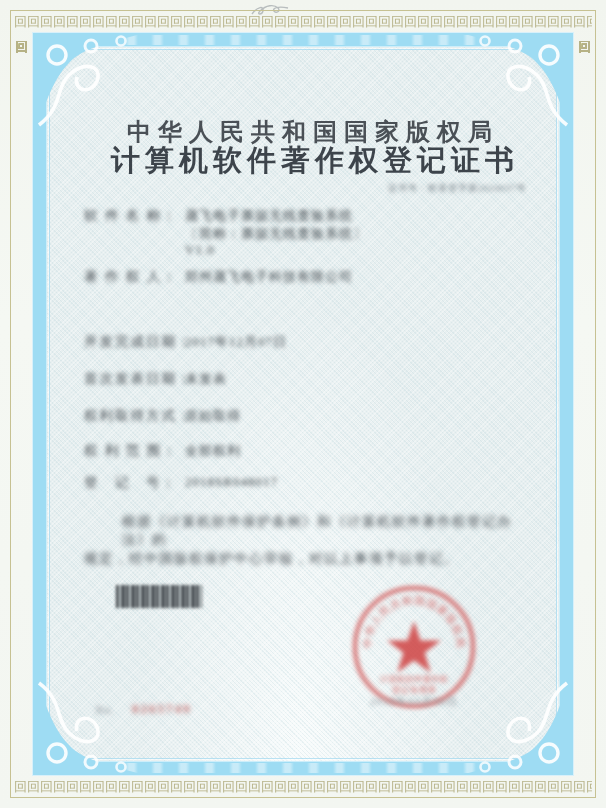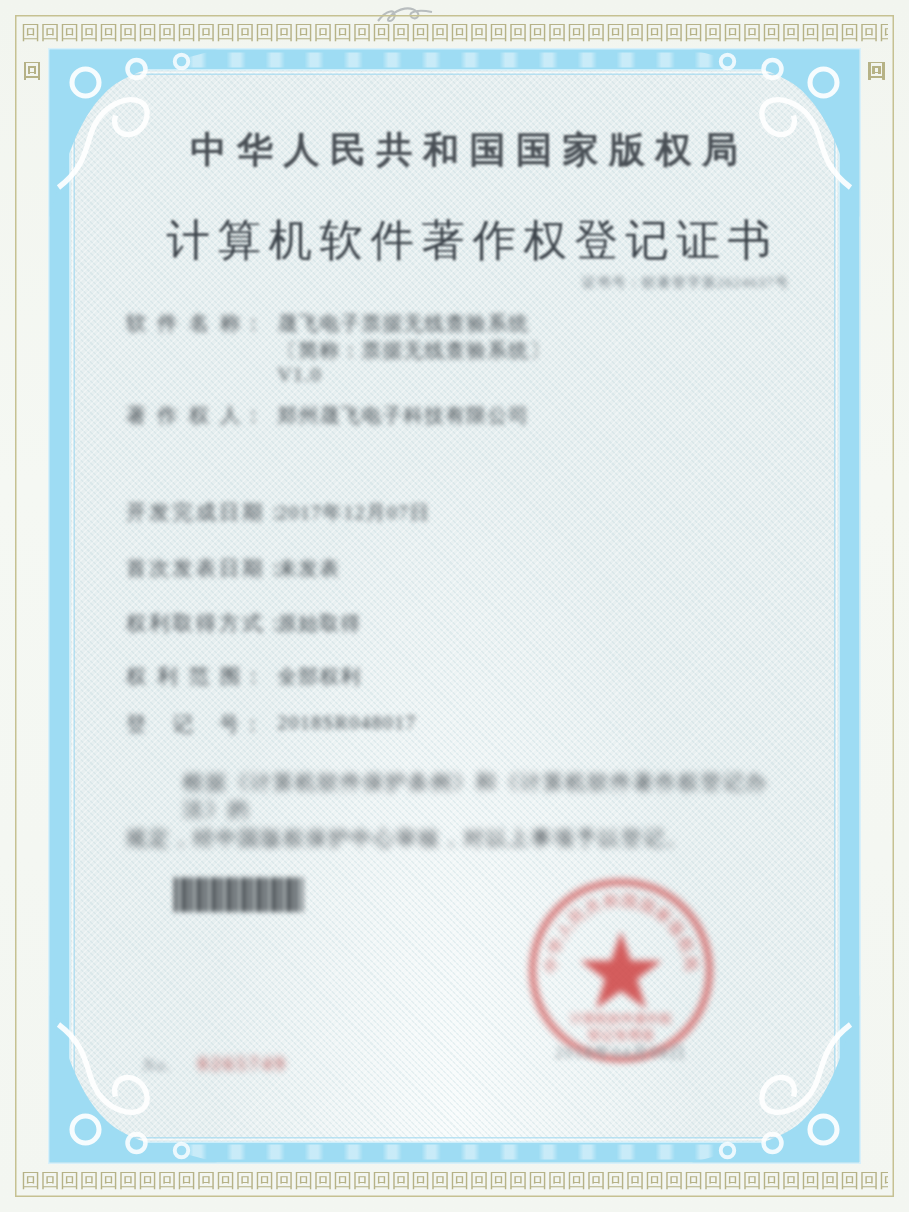--- a/index.html
+++ b/index.html
@@ -32,24 +32,24 @@
   .sw-bottom{bottom:35px;left:120px;right:120px;height:10px;}
   .hairline{position:absolute;inset:49px;border:1px solid #9ad6ef;opacity:.65;pointer-events:none;}
   .corner{position:absolute;width:112px;height:112px;pointer-events:none;}
   .c-tl{top:33px;left:33px;}
   .c-tr{top:33px;right:33px;transform:scaleX(-1);}
   .c-bl{bottom:33px;left:33px;transform:scaleY(-1);}
   .c-br{bottom:33px;right:33px;transform:scale(-1,-1);}
   .blur-soft{filter:blur(.7px);}
   .blur-med{filter:blur(1.9px);}
   .blur-hard{filter:blur(2.6px);}
-  .title1{position:absolute;top:84px;left:0;right:0;text-align:center;
+  .title1{position:absolute;top:116px;left:0;right:0;text-align:center;
     font-size:24px;font-weight:700;letter-spacing:7px;color:#4a5056;margin-left:20px;}
   .title2{position:absolute;top:141px;left:0;right:0;text-align:center;
-    font-size:29px;font-weight:400;letter-spacing:5px;color:#3d444b;margin-left:24px;}
+    font-size:29px;font-weight:700;letter-spacing:5px;color:#3d444b;margin-left:24px;}
   .certno{position:absolute;top:182px;left:388px;width:150px;font-size:9px;
     letter-spacing:1px;color:#667078;}
   .field-label{position:absolute;left:84px;font-size:13.5px;letter-spacing:2px;color:#3c4248;}
   .field-value{position:absolute;left:185px;font-size:13px;letter-spacing:1px;color:#394046;}
   .statement{position:absolute;font-size:13.5px;letter-spacing:1.5px;color:#3c4248;}
   .barcode{position:absolute;left:116px;top:585px;width:86px;height:23px;filter:blur(1.6px);
     background:repeating-linear-gradient(90deg,#41464b 0 3px,#dfe9ea 3px 5px,#41464b 5px 9px,#dfe9ea 9px 10px);}
   .seal{position:absolute;left:350px;top:583px;width:128px;height:128px;filter:blur(2.3px);opacity:.88;}
   .seal-date{position:absolute;left:350px;top:694px;width:128px;text-align:center;
     font-size:11px;color:#8d949a;letter-spacing:1px;}

